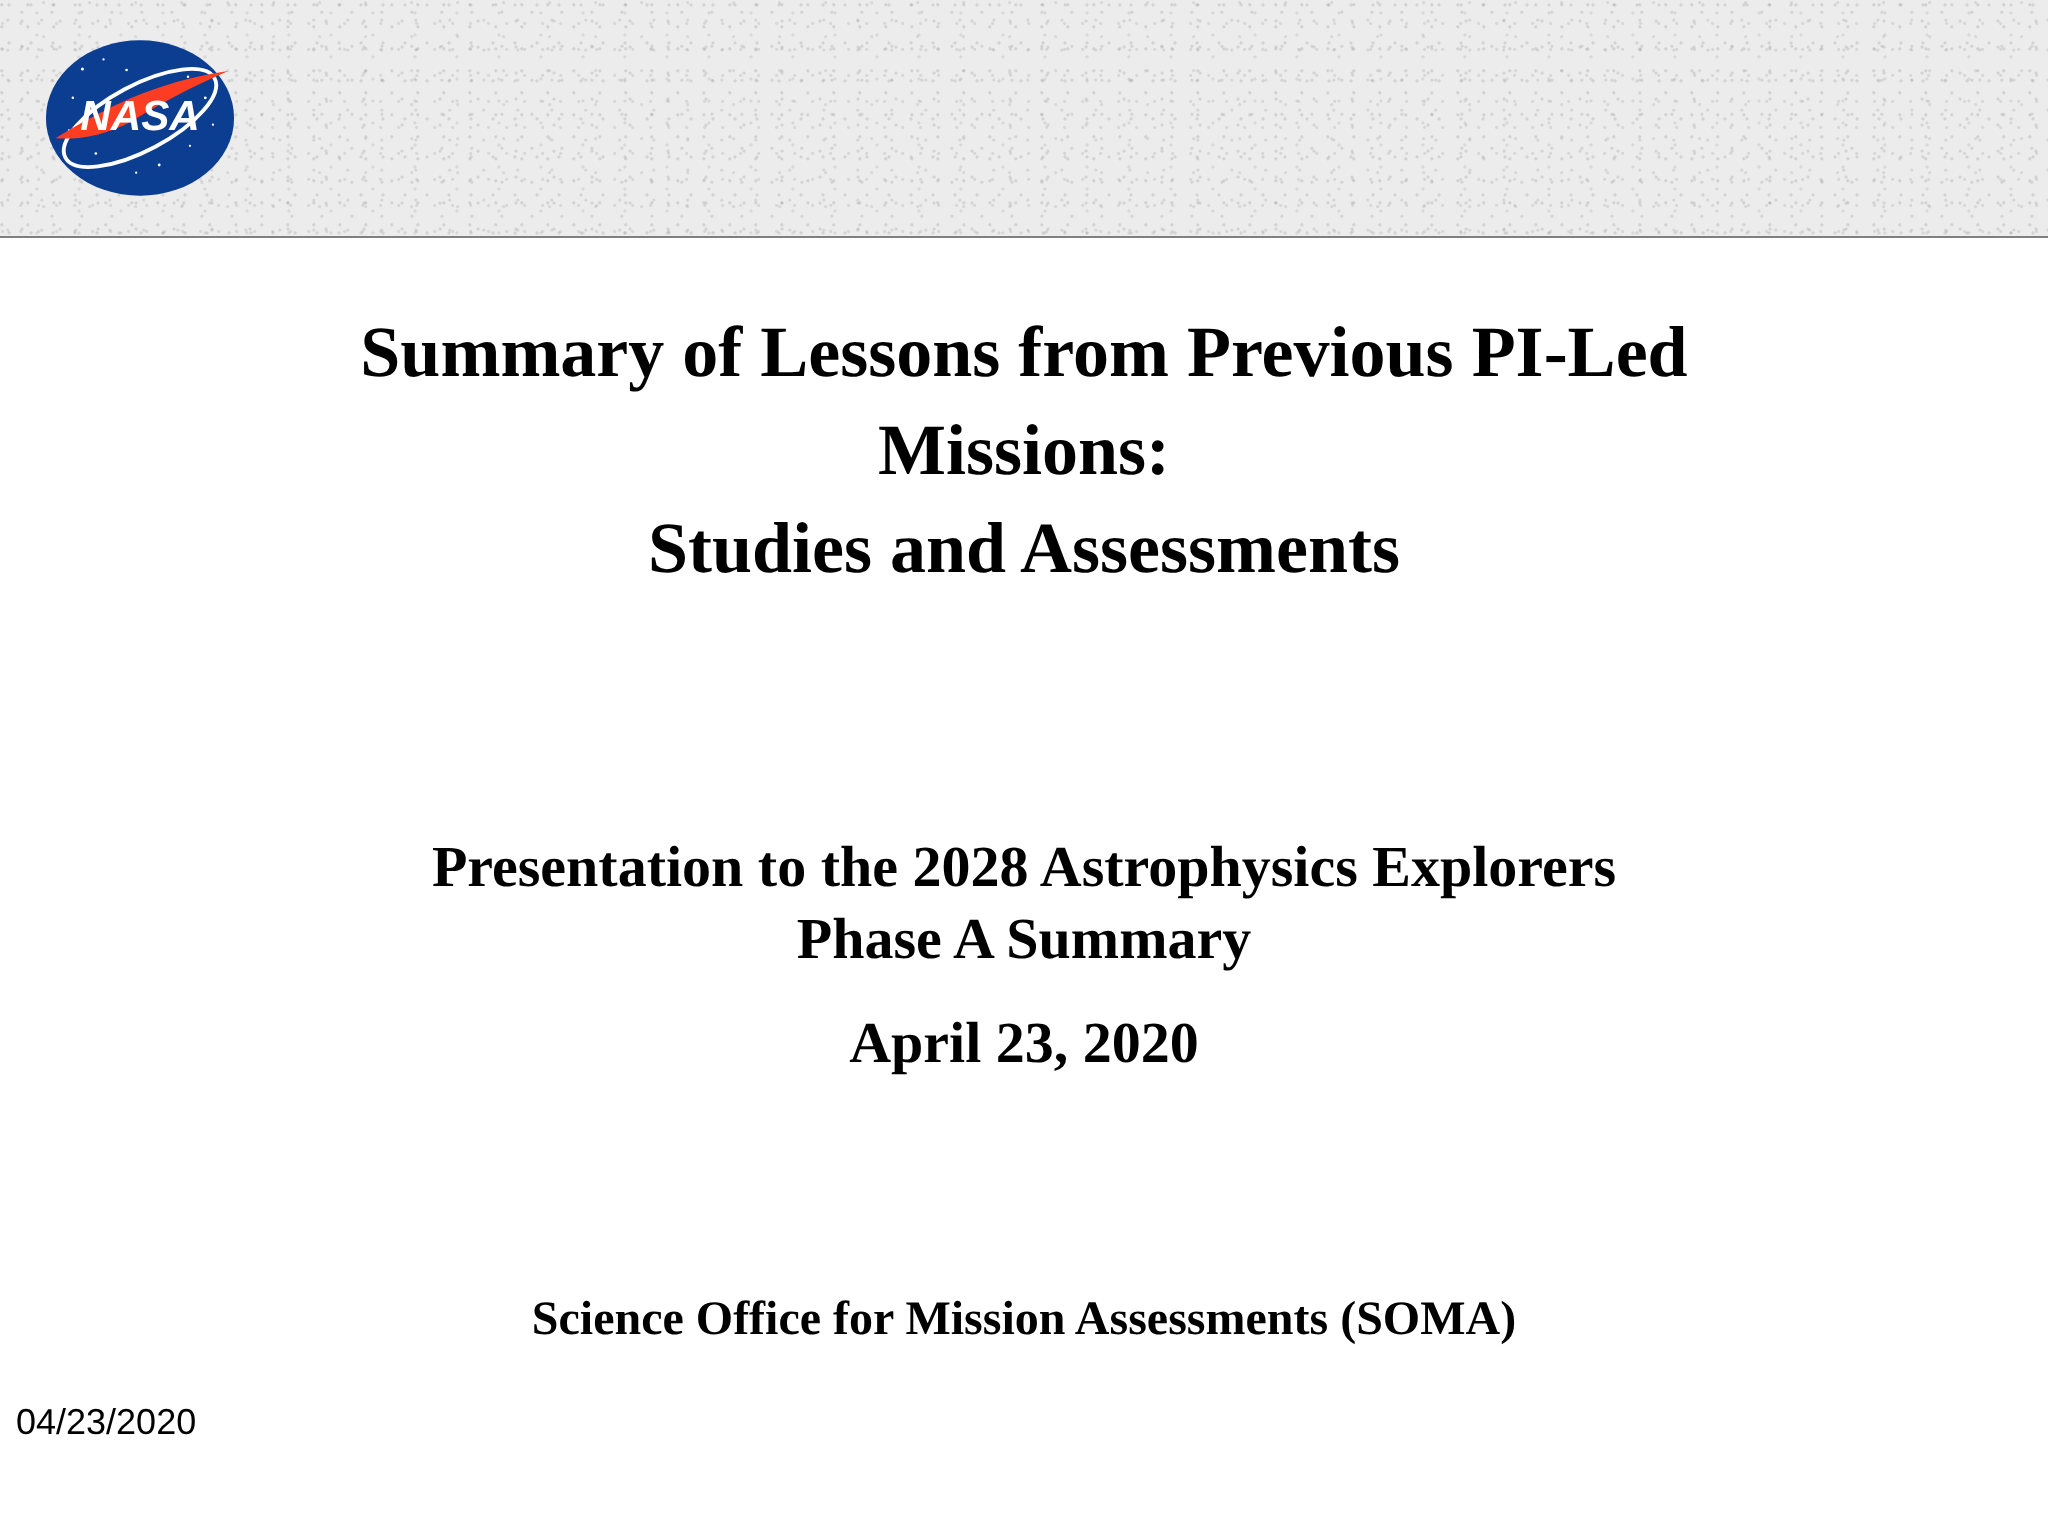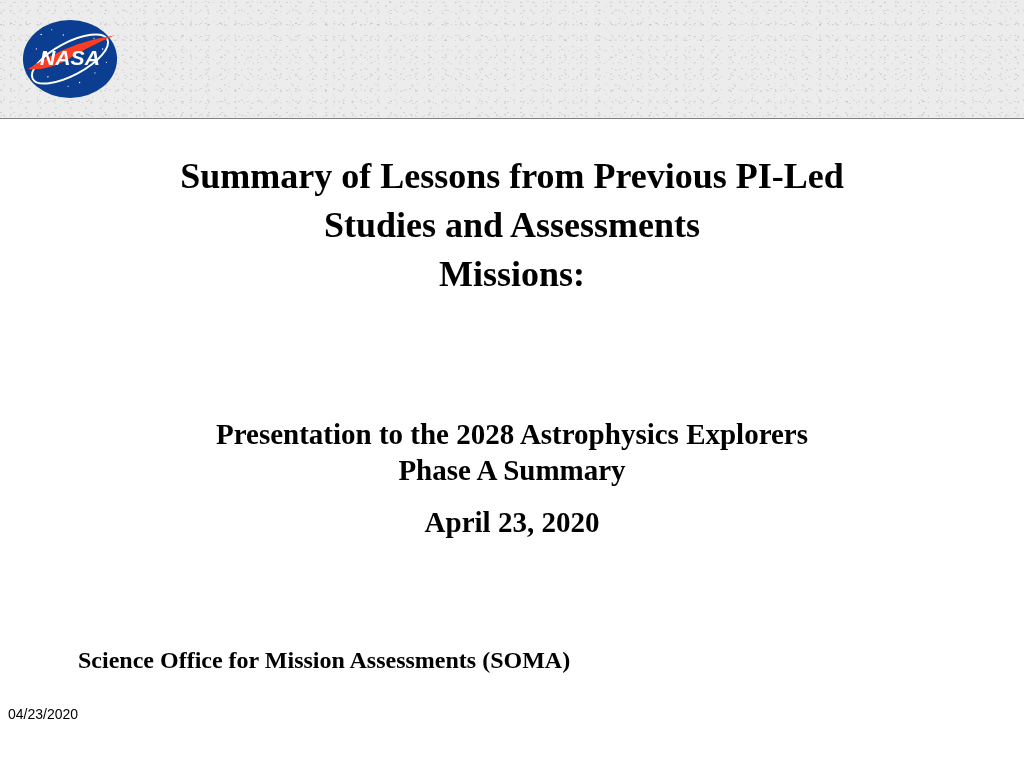--- a/index.html
+++ b/index.html
@@ -98,39 +98,40 @@
     font-weight: bold;
     font-size: 29px;
     line-height: 36px;
     color: #000000;
     margin-top: 16px;
   }
 
   
   .office-block {
     position: absolute;
-    left: 78px;
+    left: 62px;
     top: 646px;
     width: 900px;
+    text-align: center;
   }
   .office-line {
     font-family: "Liberation Serif", serif;
     font-weight: bold;
     font-size: 24px;
     line-height: 29px;
     color: #000000;
   }
 
   
   .footer-date {
     position: absolute;
     left: 8px;
     bottom: 10px;
     font-family: "Liberation Sans", sans-serif;
-    font-size: 14px;
+    font-size: 18px;
     color: #000000;
   }
 </style>
 </head>
 <body>
 
 <div class="slide">
 
   <div class="header-band"></div>
   <div class="header-sep"></div>
@@ -155,22 +156,22 @@
 
     <ellipse cx="100" cy="83" rx="88" ry="34" fill="none" stroke="#ffffff" stroke-width="4" transform="rotate(-28 100 83)"></ellipse>
 
     <path d="M12 104 C 62 74, 112 46, 192 34 C 150 52, 118 70, 92 86 C 62 102, 34 106, 12 104 Z" fill="#fc3d21"></path>
 
     <text x="100" y="96" text-anchor="middle" font-family="Liberation Sans, sans-serif" font-size="44" font-weight="bold" font-style="italic" fill="#ffffff">NASA</text>
   </svg>
 
   <div class="title-block">
     <div class="title-line">Summary of Lessons from Previous PI-Led</div>
+    <div class="title-line">Missions:</div>
     <div class="title-line">Studies and Assessments</div>
-    <div class="title-line">Missions:</div>
   </div>
 
   <div class="subtitle-block">
     <div class="subtitle-line">Presentation to the 2028 Astrophysics Explorers</div>
     <div class="subtitle-line">Phase A Summary</div>
     <div class="date-line">April 23, 2020</div>
   </div>
 
   <div class="office-block">
     <div class="office-line">Science Office for Mission Assessments (SOMA)</div>

